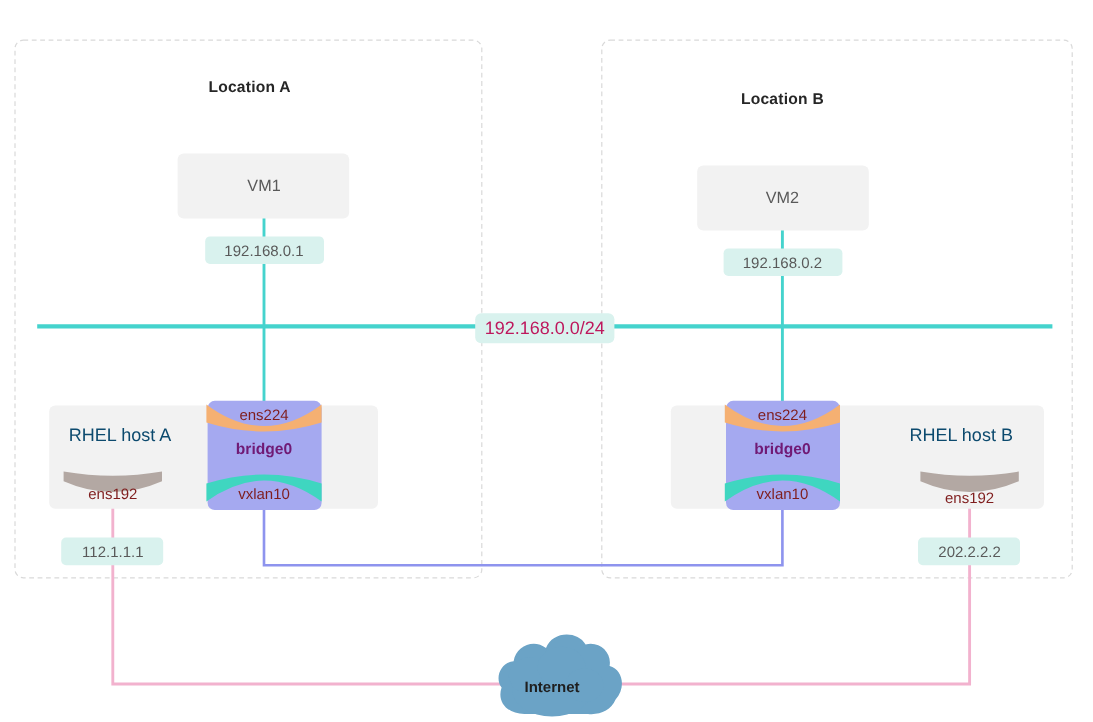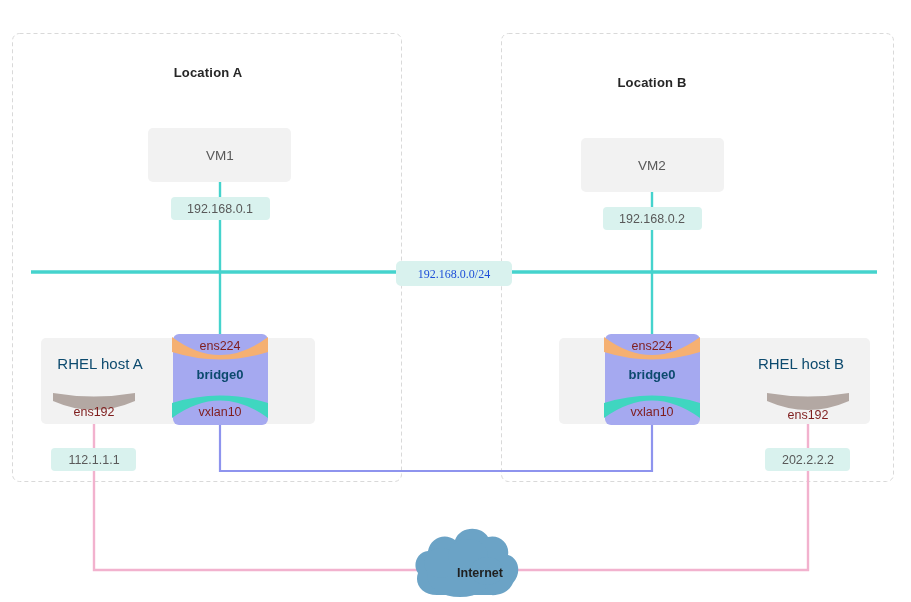--- a/index.html
+++ b/index.html
@@ -10,24 +10,24 @@
     -webkit-font-smoothing:antialiased;
   }
   #diagram-root{position:relative;width:911px;height:602px;background:#fff;margin-top:20px;}
   svg.canvas{position:absolute;left:0;top:0;width:911px;height:602px;}
 
   
   .lbl{position:absolute;white-space:nowrap;}
   .zone-title{font-size:13px;font-weight:bold;color:#262626;letter-spacing:.2px;}
   .vm-text{font-size:13.5px;color:#595959;}
   .host-text{font-size:15px;font-weight:normal;color:#0c4a6e;}
-  .bridge-text{font-size:13px;font-weight:bold;color:#0c4a6e;}
+  .bridge-text{font-size:13px;font-weight:bold;color:#701a75;}
   .nic-text{font-size:12.5px;color:#7f1d1d;}
   .ip-text{font-size:12.5px;color:#595959;}
-  .net-text{font-size:12px;color:#1d4ed8;font-family:Liberation Serif, serif;}
+  .net-text{font-size:15px;color:#be185d;}
   .cloud-text{font-size:12.5px;font-weight:bold;color:#1f1f1f;}
   .ctr{transform:translate(-50%,-50%);}
 </style>
 </head>
 <body>
 
 <div id="diagram-root">
 
   <svg class="canvas" viewBox="0 0 911 602" xmlns="http://www.w3.org/2000/svg">
 
@@ -108,15 +108,15 @@
   <div class="lbl nic-text ctr" style="left:94px;top:392px;">ens192</div>
   <div class="lbl ip-text ctr" style="left:94px;top:440px;">112.1.1.1</div>
 
   <div class="lbl host-text ctr" style="left:801px;top:343px;">RHEL host B</div>
   <div class="lbl bridge-text ctr" style="left:652px;top:354px;">bridge0</div>
   <div class="lbl nic-text ctr" style="left:652px;top:326px;">ens224</div>
   <div class="lbl nic-text ctr" style="left:652px;top:392px;">vxlan10</div>
   <div class="lbl nic-text ctr" style="left:808px;top:395px;">ens192</div>
   <div class="lbl ip-text ctr" style="left:808px;top:440px;">202.2.2.2</div>
 
-  <div class="lbl cloud-text ctr" style="left:460px;top:553px;padding-left:40px;">Internet</div>
+  <div class="lbl cloud-text ctr" style="left:460px;top:553px;">Internet</div>
 
 </div>
 
 </body></html>

